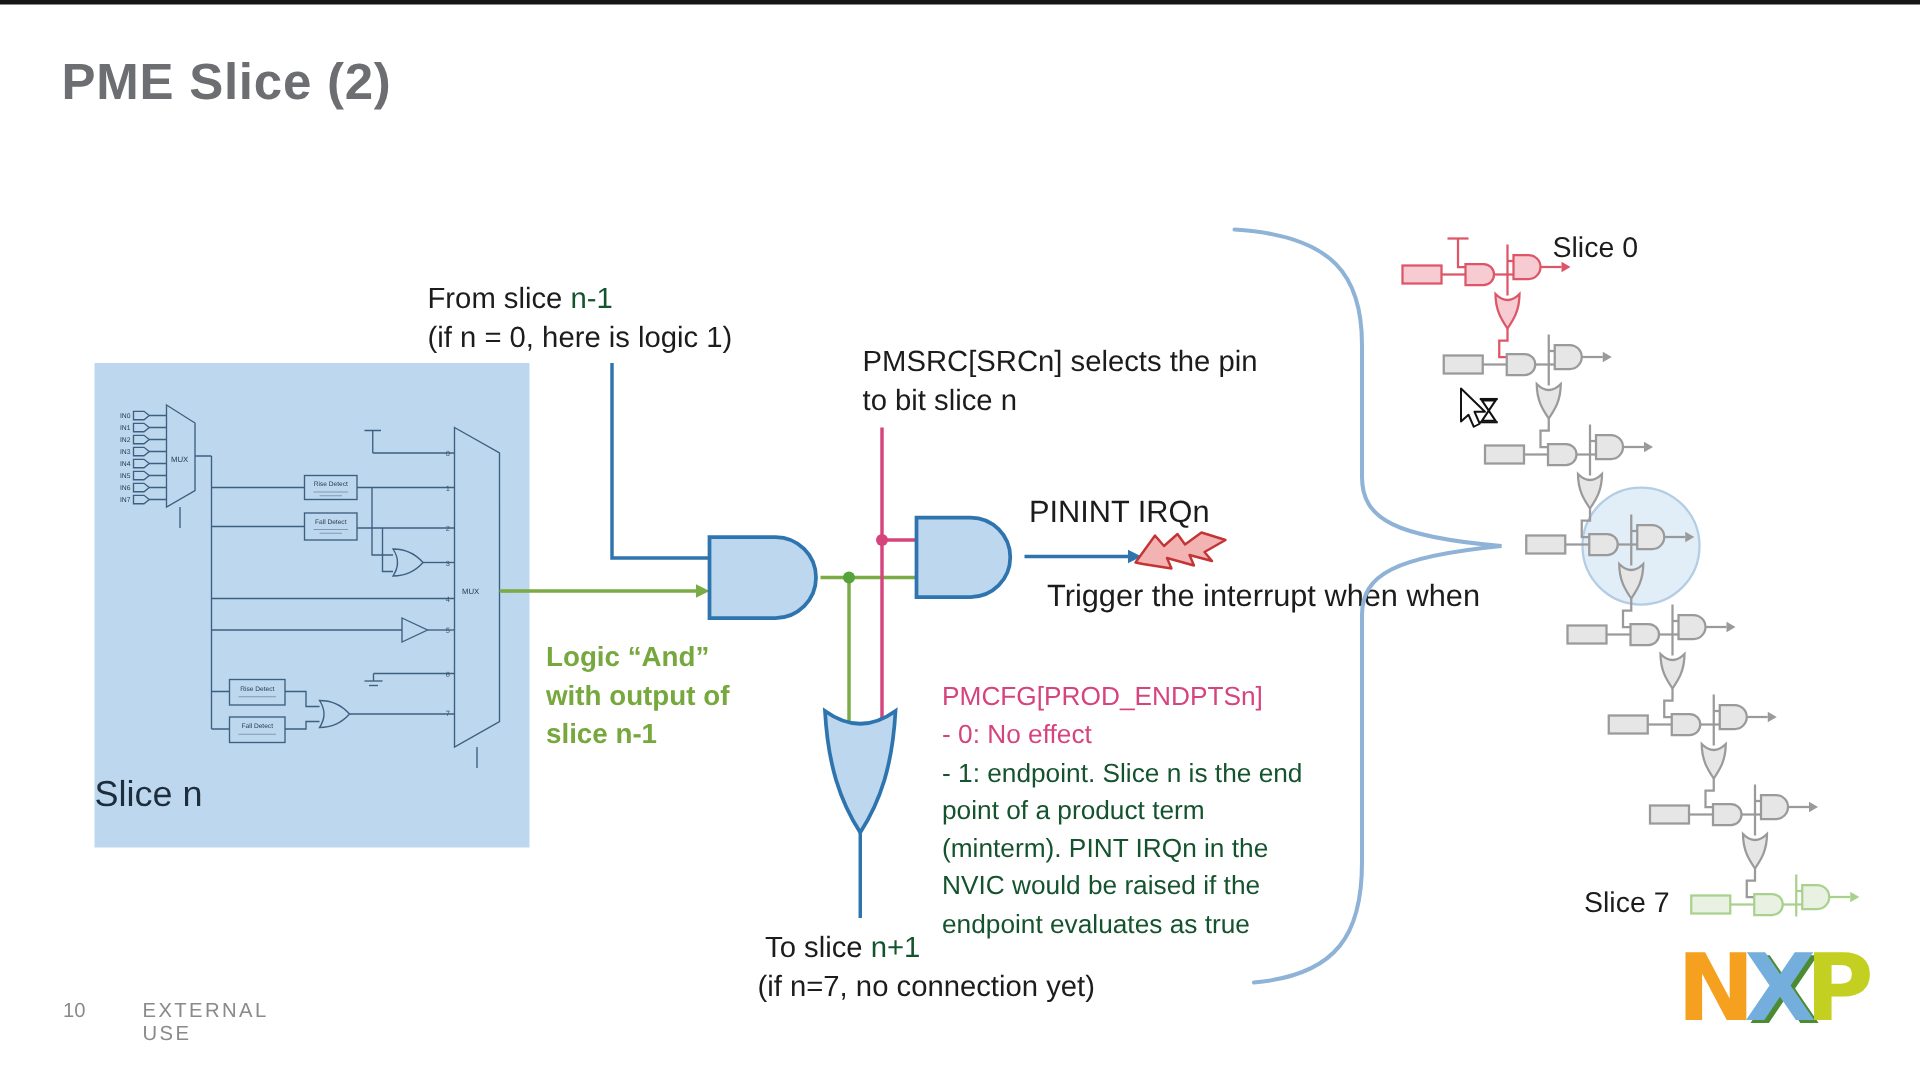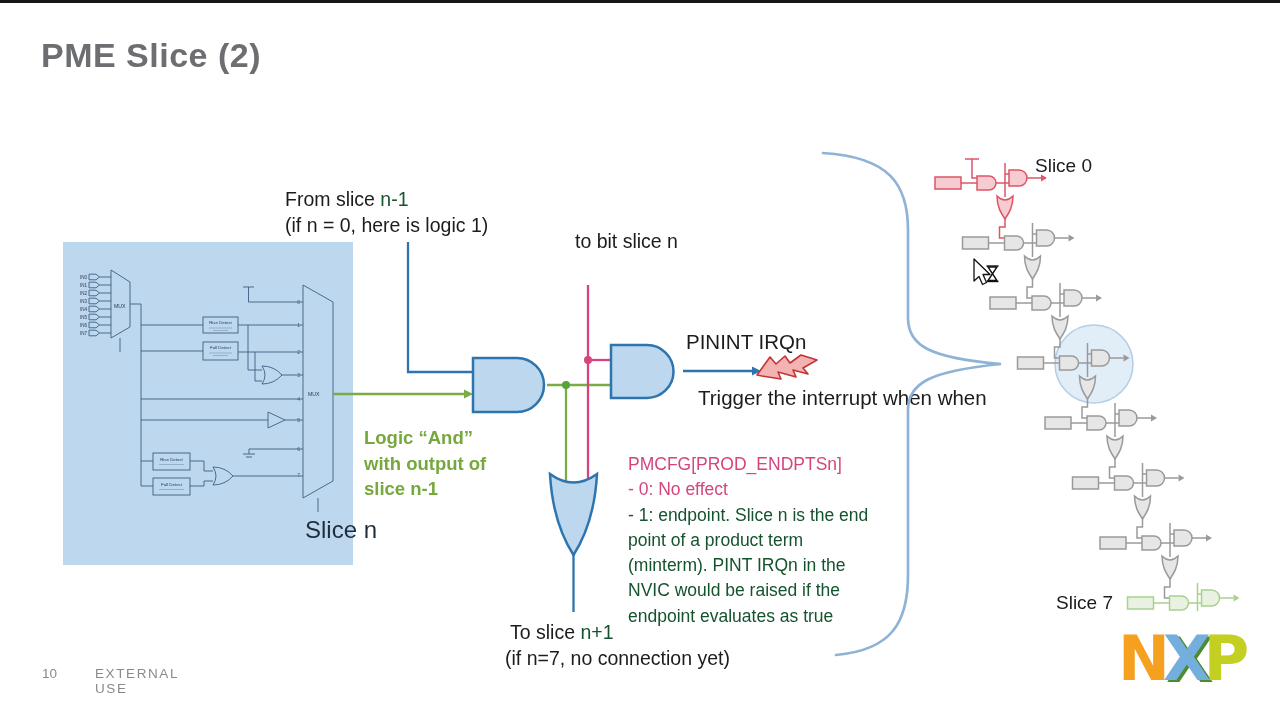--- a/index.html
+++ b/index.html
@@ -20,21 +20,21 @@
   #trigger{left:698px;top:385px;font-size:20.5px;}
   #logic-and{left:364px;top:425px;color:#76a83e;font-weight:bold;font-size:18.5px;line-height:25.5px;white-space:nowrap;}
   #pmcfg{left:628px;top:452px;font-weight:normal;font-size:17.5px;line-height:25.3px;white-space:nowrap;}
   #pmcfg .pink{color:#d6447e;}
   #pmcfg .green{color:#14532d;}
   #to-slice{left:505px;top:620px;}
   #to-slice .l1{margin-left:5px;}
   #slice0-label{left:1035px;top:155px;font-size:19px;color:#1c1c1c;}
   #slice7-label{left:1044px;top:592px;font-size:19px;color:#1c1c1c;margin-left:12px;}
   #slice-n-box{left:63px;top:242px;width:290px;height:323px;background:#bdd7ee;}
-  #slice-n-label{left:0;top:274px;width:100%;text-align:right;font-size:24px;color:#1d2d3c;padding-left:24px;}
+  #slice-n-label{left:0;top:274px;width:100%;text-align:left;font-size:24px;color:#1d2d3c;}
   #footer{left:42px;top:666px;font-size:13.5px;color:#8a8a8a;}
   #footer .num{position:absolute;left:0;top:0;}
   #footer .use{position:absolute;left:53px;top:0;letter-spacing:1.6px;}
   #overlay{left:0;top:0;width:1280px;height:720px;pointer-events:none;}
   svg text{font-family:"Liberation Sans", sans-serif;}
   #nxp-logo{left:1118px;top:628px;width:132px;height:66px;}
   #nxp-logo span{font-weight:bold;font-size:62px;line-height:62px;letter-spacing:-7px;font-family:"DejaVu Sans",sans-serif;}
   #nxp-logo .n{color:#f6a01f;}
   #nxp-logo .x{color:#74aedd;text-shadow:3px 2px 0 #4c8b31;}
   #nxp-logo .p{color:#c3d021;}
@@ -45,20 +45,21 @@
 <div id="topbar" class="abs"></div>
 
 <div id="page-title" class="abs">PME Slice (2)</div>
 
 <div id="from-slice" class="abs ann">
   <div><span>From slice </span><span class="red">n-1</span></div>
   <div>(if n = 0, here is logic 1)</div>
 </div>
 
 <div id="pmsrc" class="abs ann">
+  <div>PMSRC[SRCn] selects the pin</div>
   <div>to bit slice n</div>
 </div>
 
 <div id="pinint" class="abs ann">PININT IRQn</div>
 <div id="trigger" class="abs ann">Trigger the interrupt when when</div>
 
 <div id="logic-and" class="abs">
   <div>Logic “And”</div>
   <div>with output of</div>
   <div>slice n-1</div>

